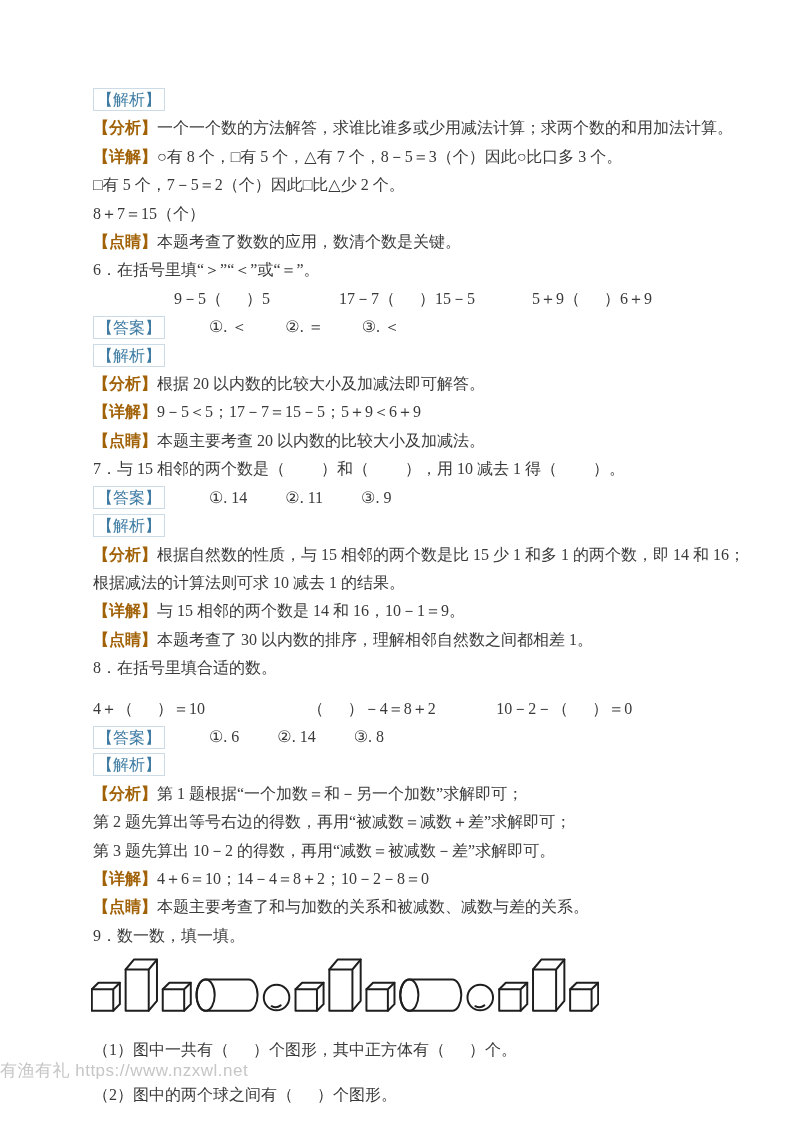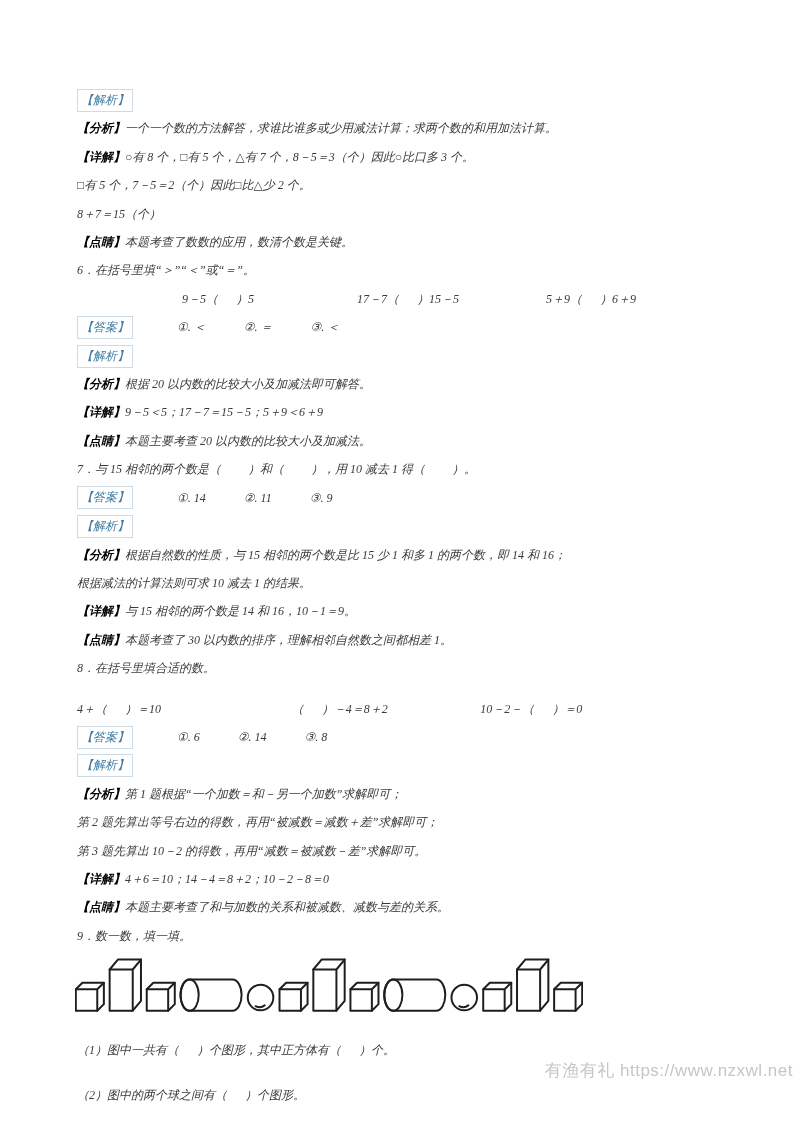--- a/index.html
+++ b/index.html
@@ -6,30 +6,29 @@
   .page {
     position:relative;
     width:793px; height:1122px;
     background:#ffffff;
     font-family:"Liberation Serif","DejaVu Serif",serif;
     color:#3a3a3a;
     overflow:hidden;
   }
   .content {
     position:absolute;
-    left:77px; top:86px;
+    left:93px; top:86px;
     width:618px;
-    font-size:12px;
-    font-style:italic;
+    font-size:16px;
   }
   .line {
     line-height:28.4px;
     white-space:pre;
   }
-  .bold { font-weight:bold; color:#000000; }
+  .bold { font-weight:bold; color:#a16207; }
   .tag {
     display:inline-block;
     color:#3e7ba3;
     border:1px solid #ccdbe6;
     padding:0 3px;
     line-height:21px;
     margin:2px 0;
   }
   .tagline { line-height:28.4px; }
   .eqrow { display:flex; line-height:28.4px; white-space:pre; }
@@ -42,21 +41,21 @@
   .ans-item { margin-left:38px; }
   .ans-item.first { margin-left:44px; }
   .shapes-wrap { margin:6px 0 4px -2px; height:64px; }
   .shapes-wrap svg { width:508px; height:60px; display:block; }
   .shape-stroke { stroke:#1e1e1e; stroke-width:2.4; fill:#ffffff; stroke-linejoin:round; stroke-linecap:round; }
   .shape-stroke-open { stroke:#1e1e1e; stroke-width:2.4; fill:none; stroke-linejoin:round; stroke-linecap:round; }
   .sub { margin-top:16px; }
   .footer {
     position:absolute;
     left:0; top:1059px; width:793px;
-    text-align:right;
+    text-align:left;
     color:#c6c6c6;
     font-family:"Liberation Sans","DejaVu Sans",sans-serif;
     font-size:17px;
     letter-spacing:0.5px;
   }
 </style>
 </head>
 <body>
 
 <div class="page">

